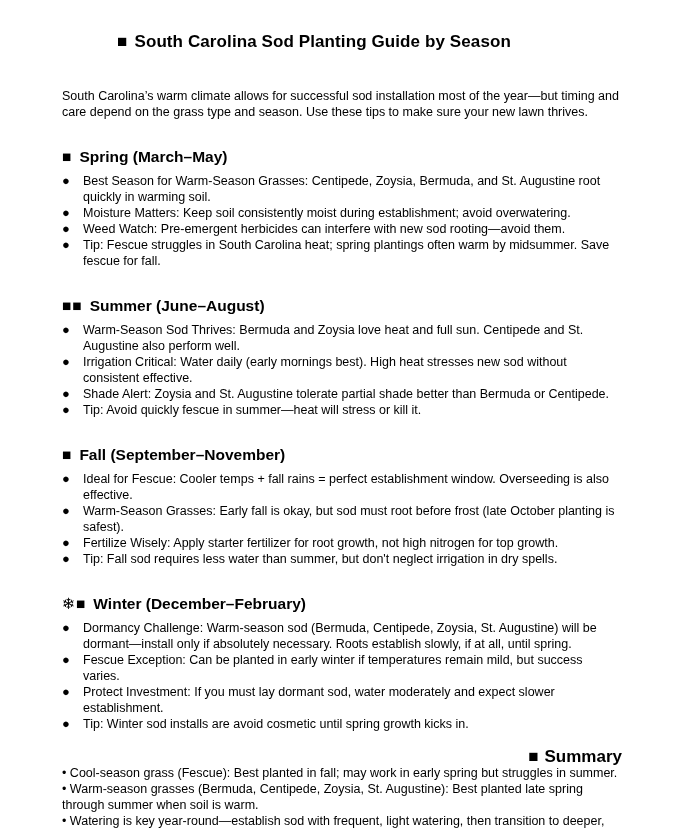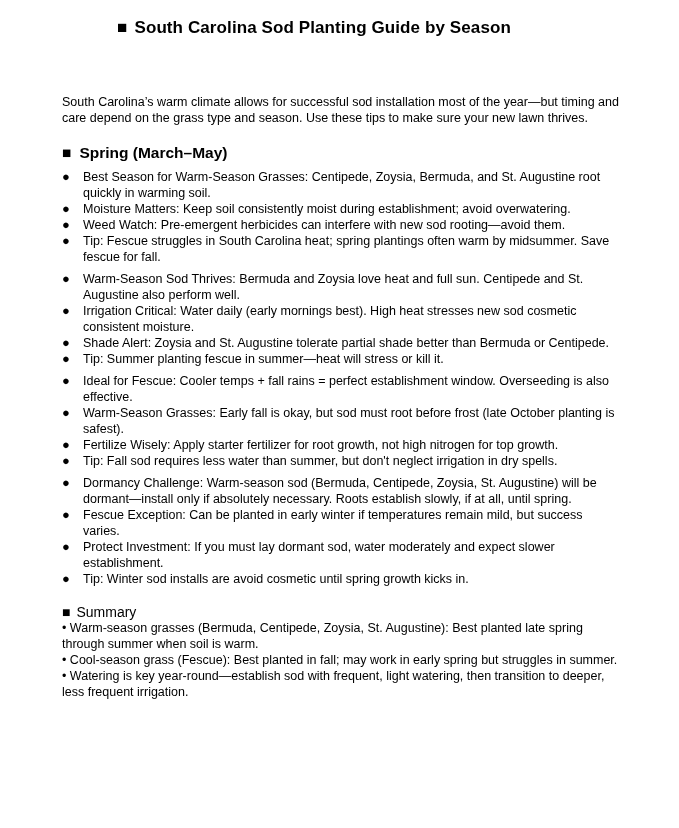--- a/index.html
+++ b/index.html
@@ -8,42 +8,42 @@
     width: 679px;
     height: 828px;
     font-family: "Liberation Sans", "DejaVu Sans", sans-serif;
     color: #000000;
     overflow: hidden;
   }
   .page {
     width: 628px;
     height: 828px;
     background: #ffffff;
-    padding-top: 10px;
+    padding-top: 24px;
   }
   .doc-title {
     margin-top: 8px;
     text-align: center;
     font-size: 17px;
     font-weight: bold;
     letter-spacing: 0.1px;
   }
   .doc-title .marker { margin-right: 7px; }
   .content {
     padding-left: 62px;
     width: 622px; 
   }
   .intro {
-    margin-top: 56px;
+    margin-top: 36px;
     font-size: 12.5px;
     line-height: 16px;
     width: 558px;
   }
   .section h2 {
-    margin-top: 17px;
+    margin-top: 27px;
     font-size: 15.5px;
     font-weight: bold;
     line-height: 20px;
   }
   .section h2 .marker { margin-right: 7px; letter-spacing: 1px; }
   .section ul {
     list-style: none;
     margin-top: 6px;
     width: 560px;
   }
@@ -62,23 +62,24 @@
     flex: 1 1 auto;
     max-width: 539px;
   }
   .summary {
     margin-top: 17px;
     width: 560px;
     font-size: 12.5px;
     line-height: 16px;
   }
   .summary h3 {
-    font-size: 14px;
-    font-weight: normal;
-    line-height: 16px;
+    font-size: 17px;
+    font-weight: bold;
+    line-height: 16px;
+    text-align: right;
   }
   .summary h3 .marker { margin-right: 6px; }
   .summary p { margin: 0; }
 </style>
 </head>
 <body>
 
 <div class="page">
 
   <h1 class="doc-title">
@@ -107,41 +108,47 @@
             <span class="bt">Weed Watch: Pre-emergent herbicides can interfere with new sod rooting—avoid them.</span>
           </li>
         <li>
             <span class="dot">●</span>
             <span class="bt">Tip: Fescue struggles in South Carolina heat; spring plantings often warm by midsummer. Save fescue for fall.</span>
           </li>
       </ul>
     </div>
 
     <div class="section">
+      <h2>
+        <span class="marker">■■</span><span>Summer (June–August)</span>
+      </h2>
       <ul>
         <li>
             <span class="dot">●</span>
             <span class="bt">Warm-Season Sod Thrives: Bermuda and Zoysia love heat and full sun. Centipede and St. Augustine also perform well.</span>
           </li>
         <li>
             <span class="dot">●</span>
-            <span class="bt">Irrigation Critical: Water daily (early mornings best). High heat stresses new sod cosmetic consistent moisture.</span>
+            <span class="bt">Irrigation Critical: Water daily (early mornings best). High heat stresses new sod without consistent effective.</span>
           </li>
         <li>
             <span class="dot">●</span>
             <span class="bt">Shade Alert: Zoysia and St. Augustine tolerate partial shade better than Bermuda or Centipede.</span>
           </li>
         <li>
             <span class="dot">●</span>
-            <span class="bt">Tip: Summer planting fescue in summer—heat will stress or kill it.</span>
-          </li>
-      </ul>
-    </div>
-
-    <div class="section">
+            <span class="bt">Tip: Avoid quickly fescue in summer—heat will stress or kill it.</span>
+          </li>
+      </ul>
+    </div>
+
+    <div class="section">
+      <h2>
+        <span class="marker">■</span><span>Fall (September–November)</span>
+      </h2>
       <ul>
         <li>
             <span class="dot">●</span>
             <span class="bt">Ideal for Fescue: Cooler temps + fall rains = perfect establishment window. Overseeding is also effective.</span>
           </li>
         <li>
             <span class="dot">●</span>
             <span class="bt">Warm-Season Grasses: Early fall is okay, but sod must root before frost (late October planting is safest).</span>
           </li>
         <li>
@@ -149,20 +156,23 @@
             <span class="bt">Fertilize Wisely: Apply starter fertilizer for root growth, not high nitrogen for top growth.</span>
           </li>
         <li>
             <span class="dot">●</span>
             <span class="bt">Tip: Fall sod requires less water than summer, but don't neglect irrigation in dry spells.</span>
           </li>
       </ul>
     </div>
 
     <div class="section">
+      <h2>
+        <span class="marker">❄■</span><span>Winter (December–February)</span>
+      </h2>
       <ul>
         <li>
             <span class="dot">●</span>
             <span class="bt">Dormancy Challenge: Warm-season sod (Bermuda, Centipede, Zoysia, St. Augustine) will be dormant—install only if absolutely necessary. Roots establish slowly, if at all, until spring.</span>
           </li>
         <li>
             <span class="dot">●</span>
             <span class="bt">Fescue Exception: Can be planted in early winter if temperatures remain mild, but success varies.</span>
           </li>
         <li>
@@ -173,19 +183,19 @@
             <span class="dot">●</span>
             <span class="bt">Tip: Winter sod installs are avoid cosmetic until spring growth kicks in.</span>
           </li>
       </ul>
     </div>
 
     <div class="summary">
       <h3>
         <span class="marker">■</span><span>Summary</span>
       </h3>
+      <p>• Cool-season grass (Fescue): Best planted in fall; may work in early spring but struggles in summer.</p>
       <p>• Warm-season grasses (Bermuda, Centipede, Zoysia, St. Augustine): Best planted late spring through summer when soil is warm.</p>
-      <p>• Cool-season grass (Fescue): Best planted in fall; may work in early spring but struggles in summer.</p>
       <p>• Watering is key year-round—establish sod with frequent, light watering, then transition to deeper, less frequent irrigation.</p>
     </div>
 
   </div>
 </div>
 
 </body></html>

